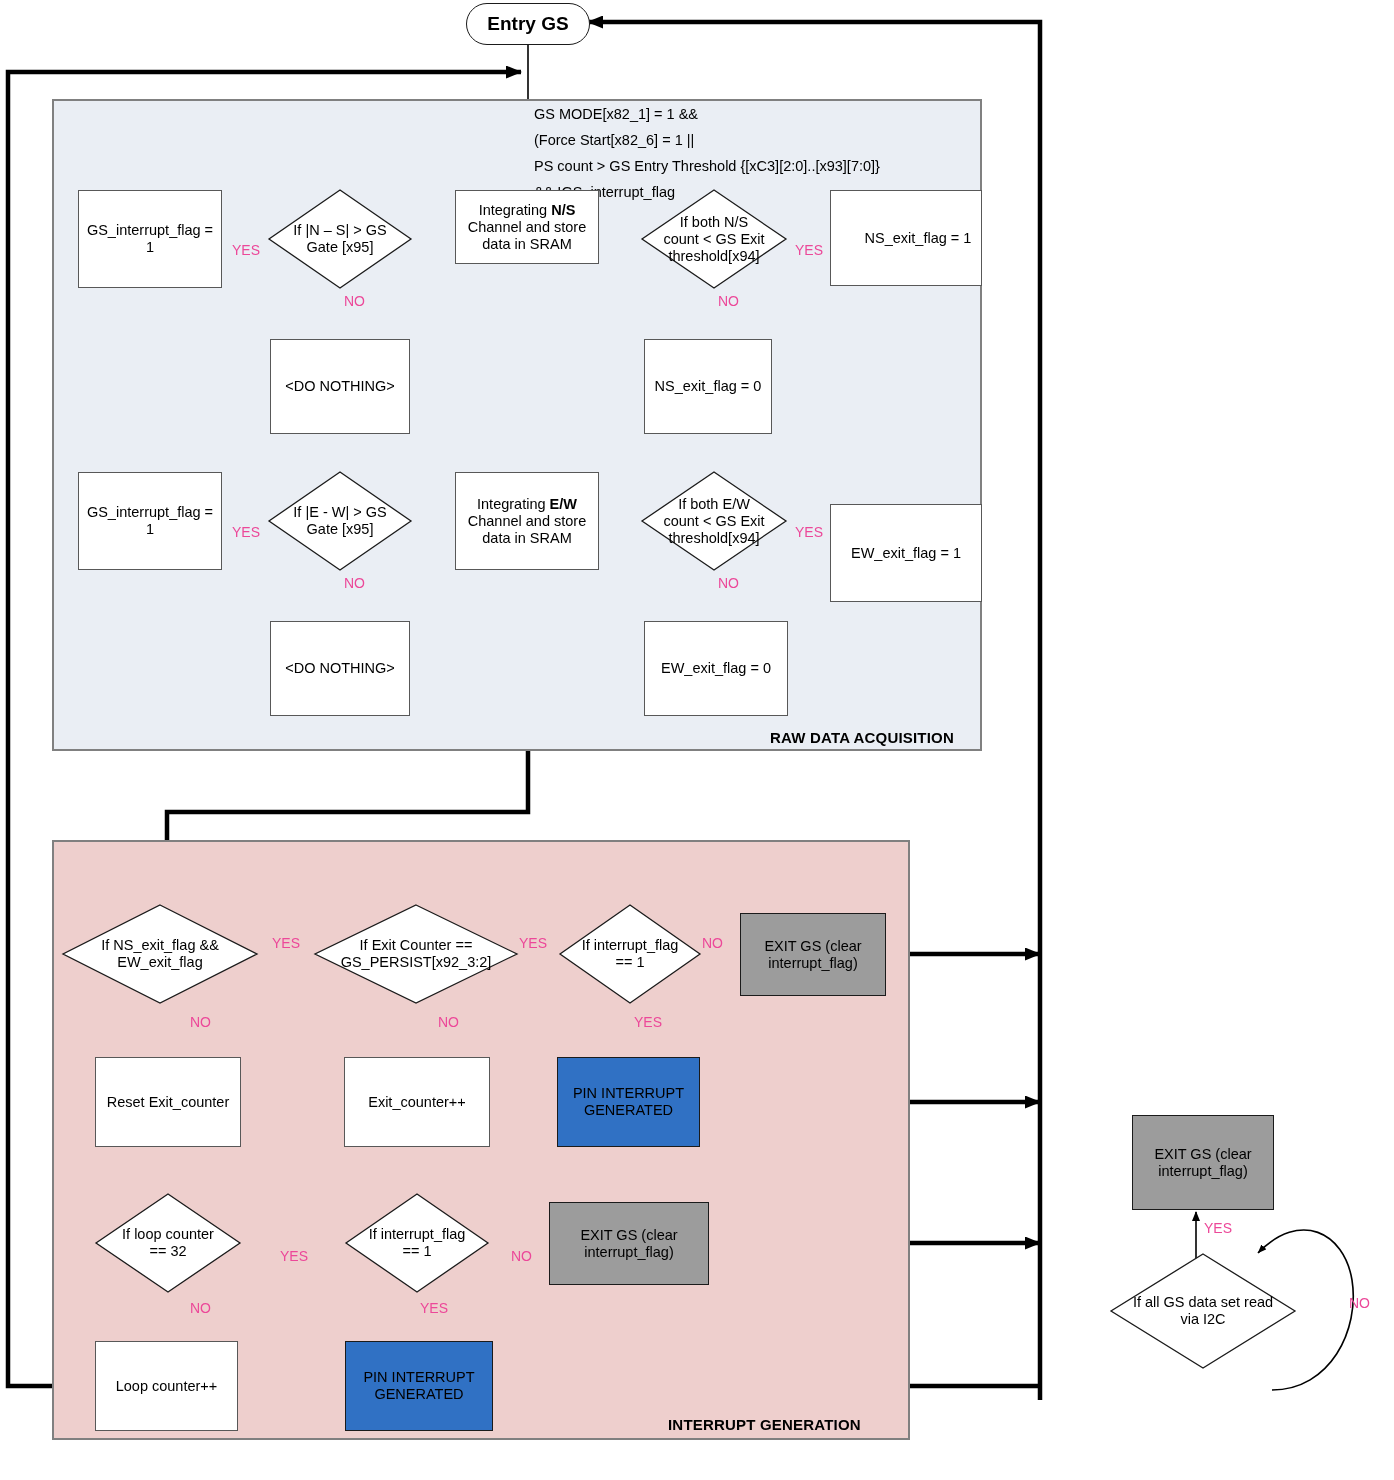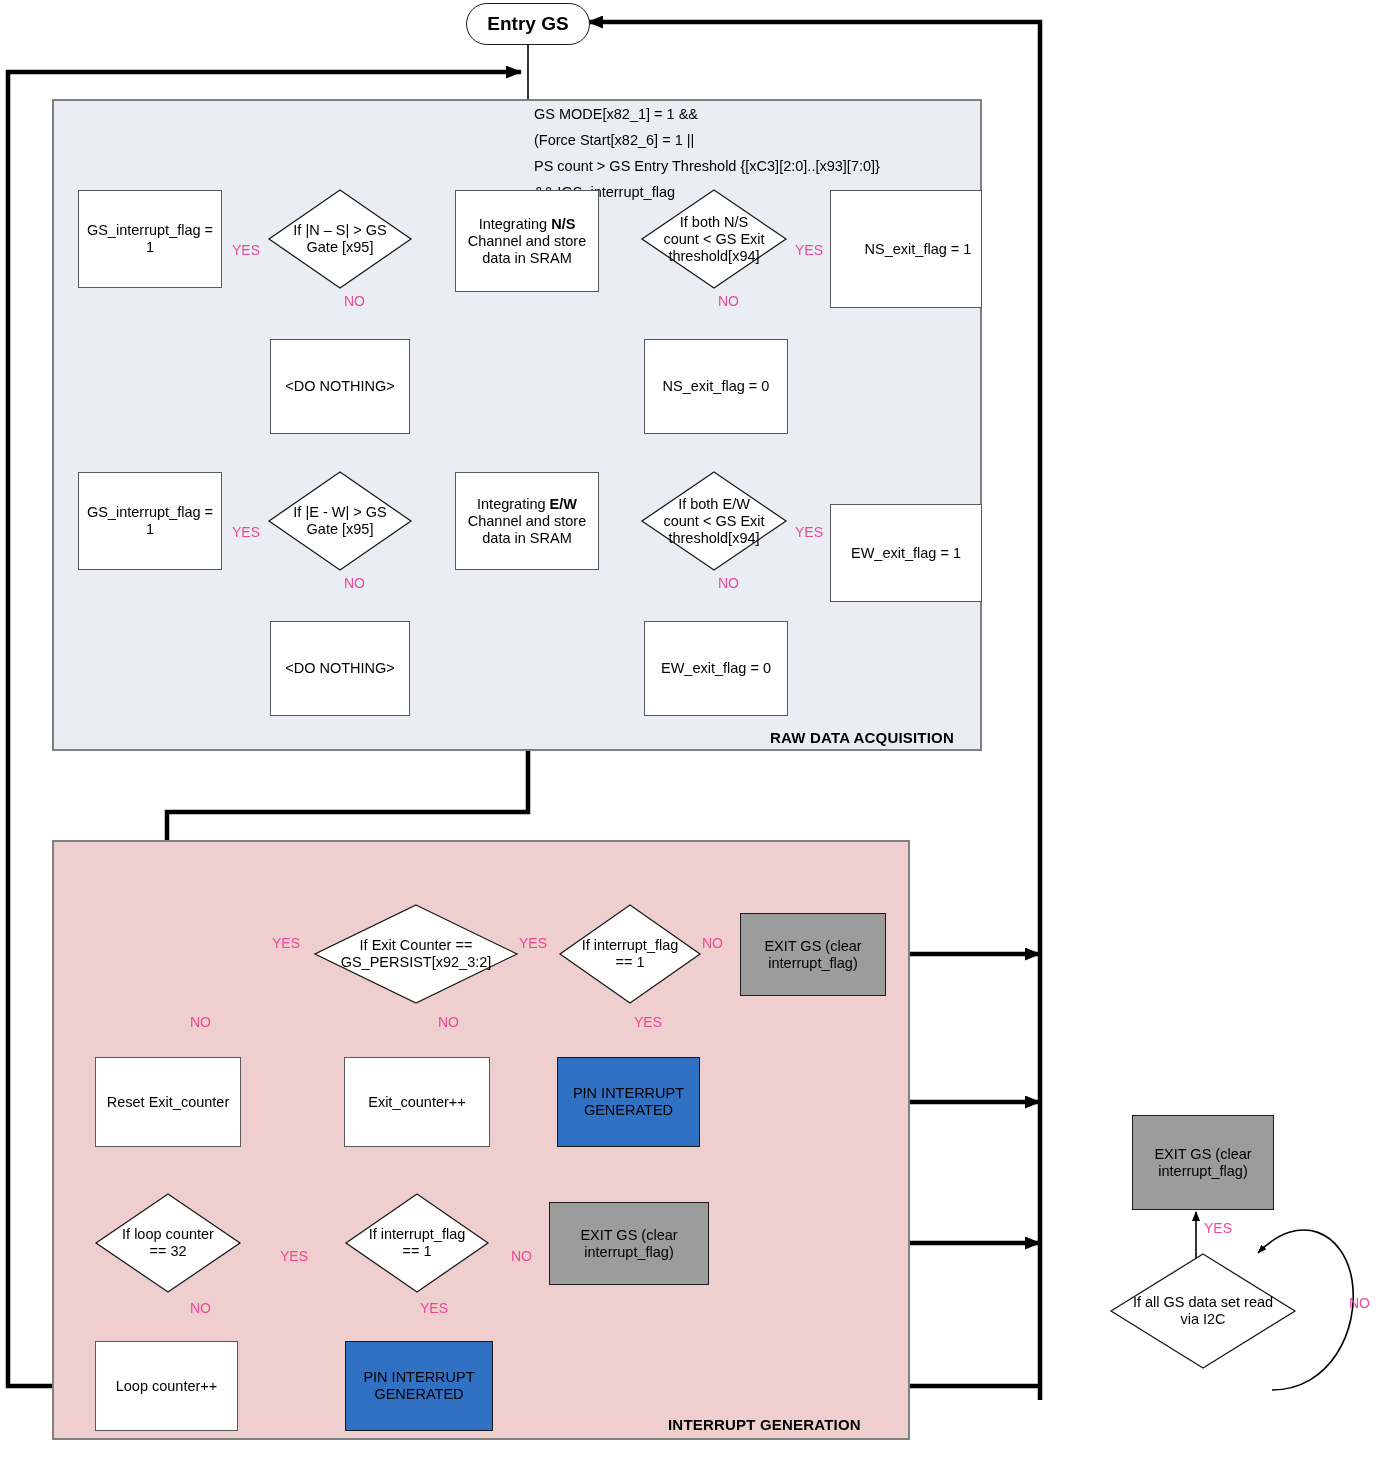--- a/index.html
+++ b/index.html
@@ -123,38 +123,38 @@
 1</div>
 
   <div class="dia" style="left:268px;top:189px;width:144px;height:100px;">
     <svg width="144" height="100">
         <polygon points="72,1 143,50 72,99 1,50" fill="#fff" stroke="#1b1b1b" stroke-width="1.3"></polygon>
       </svg>
     <div class="dtxt" style="white-space:pre-line;">If  |N – S| &gt; GS
 Gate [x95]</div>
   </div>
 
-  <div class="node proc" style="left:455px;top:190px;width:144px;height:102px;">
+  <div class="node proc" style="left:455px;top:190px;width:144px;height:74px;">
     <span style="white-space:pre-line;">Integrating <b>N/S</b><br>Channel and store<br>data in SRAM</span>
   </div>
 
   <div class="dia" style="left:641px;top:189px;width:146px;height:100px;">
     <svg width="146" height="100">
         <polygon points="73,1 145,50 73,99 1,50" fill="#fff" stroke="#1b1b1b" stroke-width="1.3"></polygon>
       </svg>
     <div class="dtxt" style="white-space:pre-line;">If  both N/S
 count &lt; GS Exit
 threshold[x94]</div>
   </div>
 
-  <div class="node proc" style="left:830px;top:190px;width:152px;height:118px;padding-left:28px;">NS_exit_flag = 1</div>
+  <div class="node proc" style="left:830px;top:190px;width:152px;height:96px;padding-left:28px;">NS_exit_flag = 1</div>
 
   <div class="node proc" style="left:270px;top:339px;width:140px;height:95px;">&lt;DO NOTHING&gt;</div>
 
-  <div class="node proc" style="left:644px;top:339px;width:144px;height:95px;">NS_exit_flag = 0</div>
+  <div class="node proc" style="left:644px;top:339px;width:128px;height:95px;">NS_exit_flag = 0</div>
 
   <div class="elab" style="left:232px;top:242px;">YES</div>
   <div class="elab" style="left:344px;top:293px;">NO</div>
   <div class="elab" style="left:795px;top:242px;">YES</div>
   <div class="elab" style="left:718px;top:293px;">NO</div>
 
   <div class="node proc" style="left:78px;top:472px;width:144px;height:98px;white-space:pre-line;">GS_interrupt_flag =
 1</div>
 
   <div class="dia" style="left:268px;top:471px;width:144px;height:100px;">
@@ -182,20 +182,27 @@
 
   <div class="node proc" style="left:270px;top:621px;width:140px;height:95px;">&lt;DO NOTHING&gt;</div>
 
   <div class="node proc" style="left:644px;top:621px;width:144px;height:95px;">EW_exit_flag = 0</div>
 
   <div class="elab" style="left:232px;top:524px;">YES</div>
   <div class="elab" style="left:344px;top:575px;">NO</div>
   <div class="elab" style="left:795px;top:524px;">YES</div>
   <div class="elab" style="left:718px;top:575px;">NO</div>
 
+  <div class="dia" style="left:62px;top:904px;width:196px;height:100px;">
+    <svg width="196" height="100">
+        <polygon points="98,1 195,50 98,99 1,50" fill="#fff" stroke="#1b1b1b" stroke-width="1.3"></polygon>
+      </svg>
+    <div class="dtxt" style="white-space:pre-line;">If NS_exit_flag &amp;&amp;
+EW_exit_flag</div>
+  </div>
 
   <div class="dia" style="left:314px;top:904px;width:204px;height:100px;">
     <svg width="204" height="100">
         <polygon points="102,1 203,50 102,99 1,50" fill="#fff" stroke="#1b1b1b" stroke-width="1.3"></polygon>
       </svg>
     <div class="dtxt" style="white-space:pre-line;">If  Exit Counter  ==
 GS_PERSIST[x92_3:2]</div>
   </div>
 
   <div class="dia" style="left:559px;top:904px;width:142px;height:100px;">

